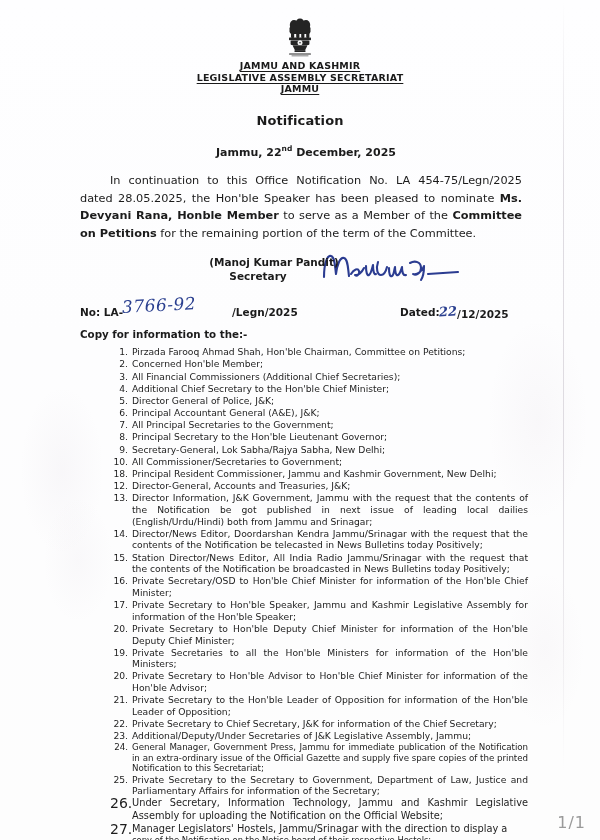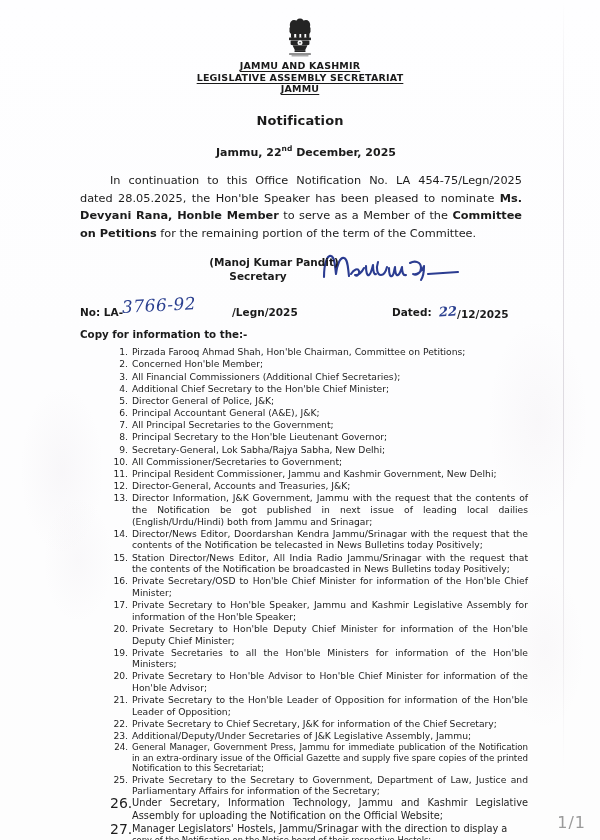--- a/index.html
+++ b/index.html
@@ -131,21 +131,21 @@
   
   .ref-line {
     margin: 22px 0 0 80px;
     font-size: 10.5px;
     font-weight: bold;
     position: relative;
     height: 16px;
   }
   .ref-no { position: absolute; left: 0; top: 2px; }
   .ref-legn { position: absolute; left: 152px; top: 2px; }
-  .ref-dated { position: absolute; left: 312px; top: 2px; }
+  .ref-dated { position: absolute; left: 320px; top: 2px; }
   .ref-dated-val { position: absolute; left: 359px; top: 2px; }
 
   .hw {
     font-family: "DejaVu Serif", serif;
     color: #2a3f8f;
     font-style: italic;
     font-weight: normal;
   }
   .hw-num {
     position: absolute;
@@ -301,21 +301,21 @@
       <div class="dist-item"><span class="num">1.</span><span>Pirzada Farooq Ahmad Shah, Hon'ble Chairman, Committee on Petitions;</span></div>
       <div class="dist-item"><span class="num">2.</span><span>Concerned Hon'ble Member;</span></div>
       <div class="dist-item"><span class="num">3.</span><span>All Financial Commissioners (Additional Chief Secretaries);</span></div>
       <div class="dist-item"><span class="num">4.</span><span>Additional Chief Secretary to the Hon'ble Chief Minister;</span></div>
       <div class="dist-item"><span class="num">5.</span><span>Director General of Police, J&amp;K;</span></div>
       <div class="dist-item"><span class="num">6.</span><span>Principal Accountant General (A&amp;E), J&amp;K;</span></div>
       <div class="dist-item"><span class="num">7.</span><span>All Principal Secretaries to the Government;</span></div>
       <div class="dist-item"><span class="num">8.</span><span>Principal Secretary to the Hon'ble Lieutenant Governor;</span></div>
       <div class="dist-item"><span class="num">9.</span><span>Secretary-General, Lok Sabha/Rajya Sabha, New Delhi;</span></div>
       <div class="dist-item"><span class="num">10.</span><span>All Commissioner/Secretaries to Government;</span></div>
-      <div class="dist-item"><span class="num">11.</span><span>Principal Resident Commissioner, Jammu and Kashmir Government, New Delhi;</span></div>
+      <div class="dist-item"><span class="num">18.</span><span>Principal Resident Commissioner, Jammu and Kashmir Government, New Delhi;</span></div>
       <div class="dist-item"><span class="num">12.</span><span>Director-General, Accounts and Treasuries, J&amp;K;</span></div>
       <div class="dist-item"><span class="num">13.</span><span>Director Information, J&amp;K Government, Jammu with the request that the contents of the Notification be got published in next issue of leading local dailies (English/Urdu/Hindi) both from Jammu and Srinagar;</span></div>
       <div class="dist-item"><span class="num">14.</span><span>Director/News Editor, Doordarshan Kendra Jammu/Srinagar with the request that the contents of the Notification be telecasted in News Bulletins today Positively;</span></div>
       <div class="dist-item"><span class="num">15.</span><span>Station Director/News Editor, All India Radio Jammu/Srinagar with the request that the contents of the Notification be broadcasted in News Bulletins today Positively;</span></div>
       <div class="dist-item"><span class="num">16.</span><span>Private Secretary/OSD to Hon'ble Chief Minister for information of the Hon'ble Chief Minister;</span></div>
       <div class="dist-item"><span class="num">17.</span><span>Private Secretary to Hon'ble Speaker, Jammu and Kashmir Legislative Assembly for information of the Hon'ble Speaker;</span></div>
       <div class="dist-item"><span class="num">20.</span><span>Private Secretary to Hon'ble Deputy Chief Minister for information of the Hon'ble Deputy Chief Minister;</span></div>
       <div class="dist-item"><span class="num">19.</span><span>Private Secretaries to all the Hon'ble Ministers for information of the Hon'ble Ministers;</span></div>
       <div class="dist-item"><span class="num">20.</span><span>Private Secretary to Hon'ble Advisor to Hon'ble Chief Minister for information of the Hon'ble Advisor;</span></div>
       <div class="dist-item"><span class="num">21.</span><span>Private Secretary to the Hon'ble Leader of Opposition for information of the Hon'ble Leader of Opposition;</span></div>

